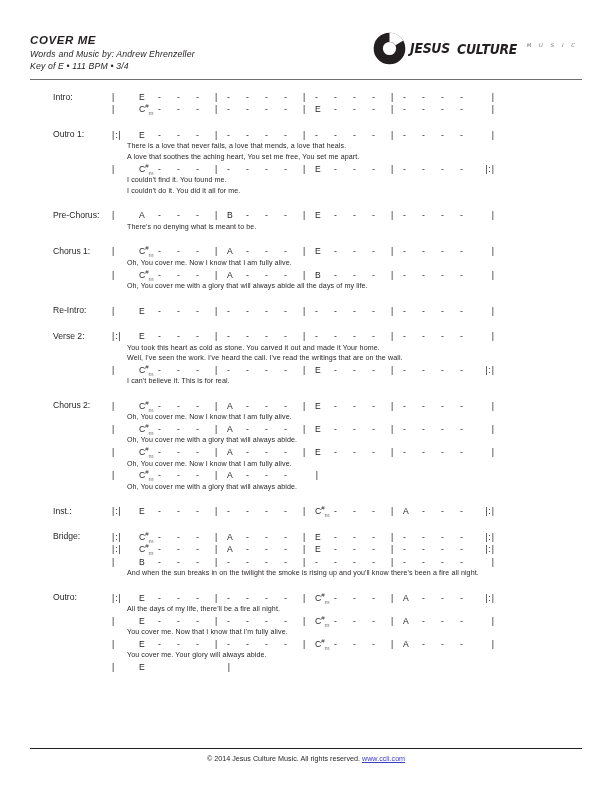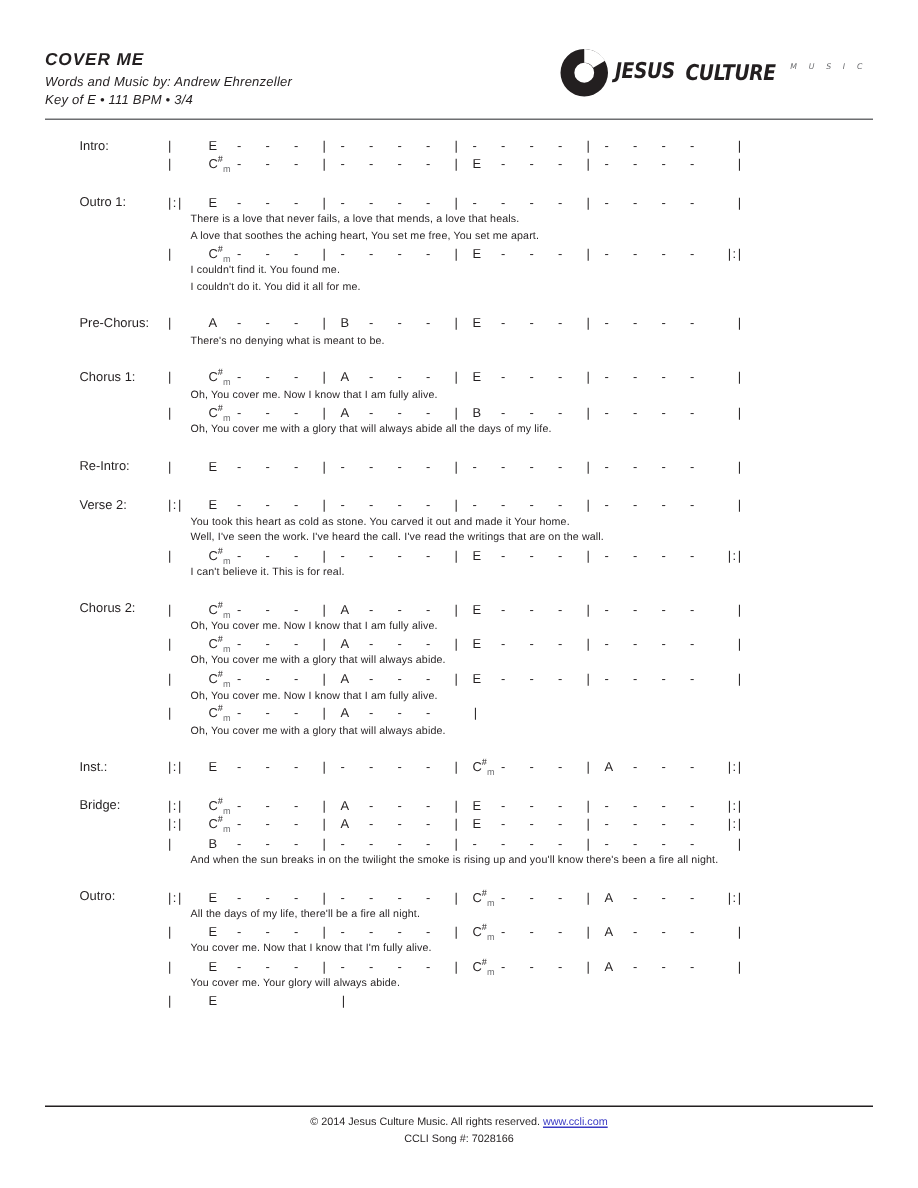--- a/index.html
+++ b/index.html
@@ -1014,16 +1014,15 @@
           </div>
         </div>
       </div>
     </div>
 
   <div class="footer">
     <hr class="footer-rule">
     <div class="footer-line">
       <span>© 2014 Jesus Culture Music.  All rights reserved.  </span><a class="footer-link" href="#">www.ccli.com</a>
     </div>
-    <div class="footer-line">CCLI Song #: 7028166</div>
   </div>
 
 </div>
 
 </body></html>

